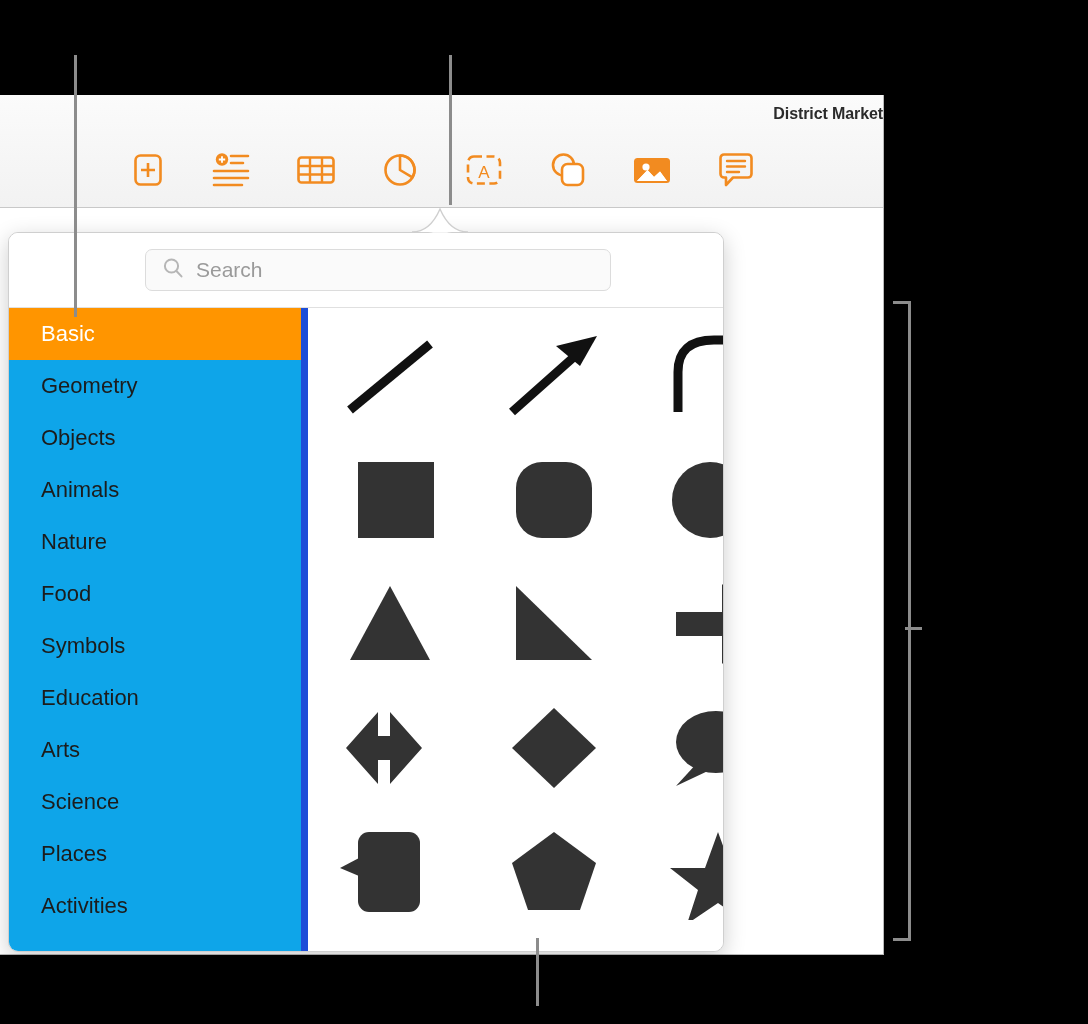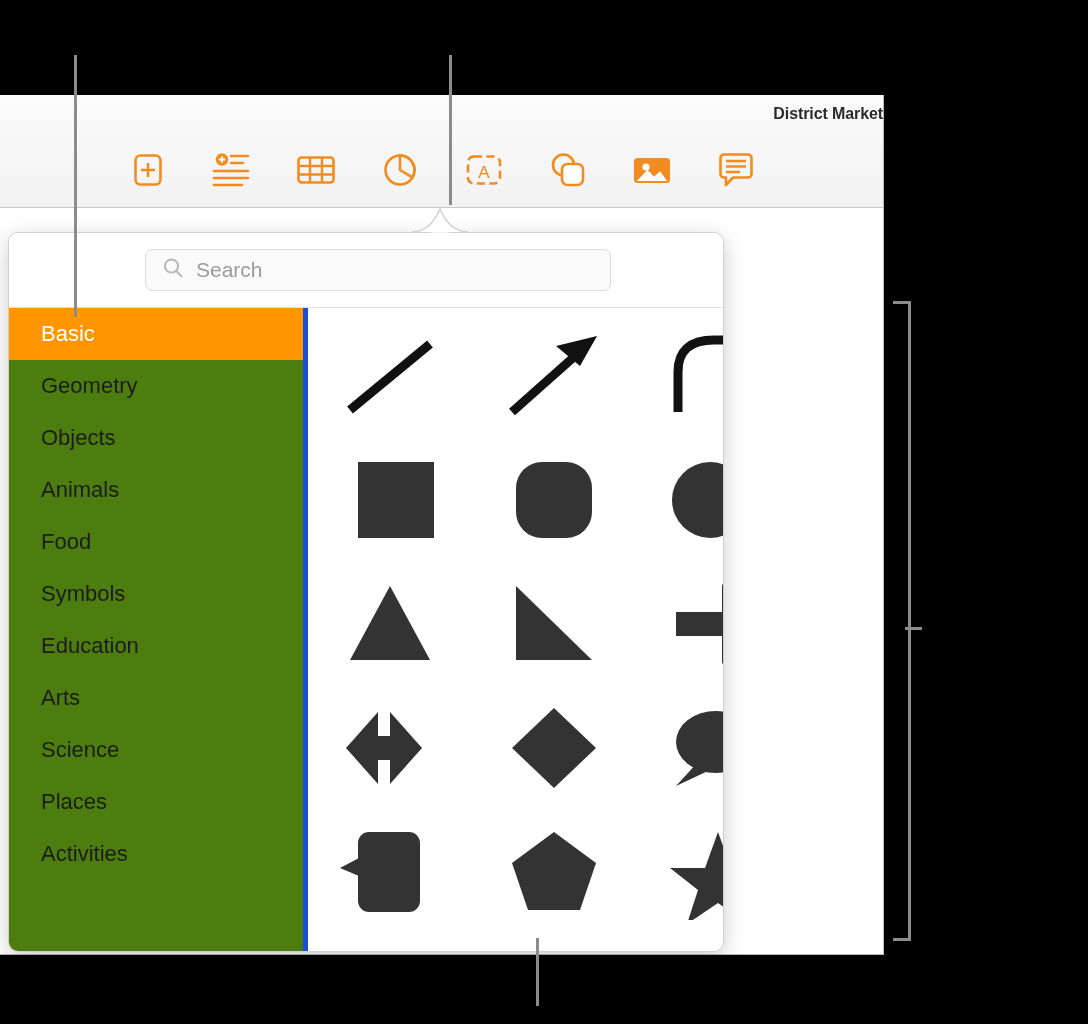--- a/index.html
+++ b/index.html
@@ -130,22 +130,22 @@
     padding: 0;
   }
   .search-input::placeholder { color: #9a9a9a; opacity: 1; }
 
   .body-row {
     display: flex;
     height: 644px;
   }
   .sidebar {
     width: 299px;
-    background: #4d7c0f;
-    border-right: 5px solid #1d4ed8;
+    background: #0ea5e9;
+    border-right: 7px solid #1d4ed8;
     overflow: hidden;
     flex: 0 0 auto;
   }
   .cat-item {
     height: 52px;
     display: flex;
     align-items: center;
     padding-left: 32px;
     font-size: 22px;
     color: #1c1c1c;
@@ -307,20 +307,23 @@
         <div class="cat-item">
           <span>Geometry</span>
         </div>
         <div class="cat-item">
           <span>Objects</span>
         </div>
         <div class="cat-item">
           <span>Animals</span>
         </div>
         <div class="cat-item">
+          <span>Nature</span>
+        </div>
+        <div class="cat-item">
           <span>Food</span>
         </div>
         <div class="cat-item">
           <span>Symbols</span>
         </div>
         <div class="cat-item">
           <span>Education</span>
         </div>
         <div class="cat-item">
           <span>Arts</span>

